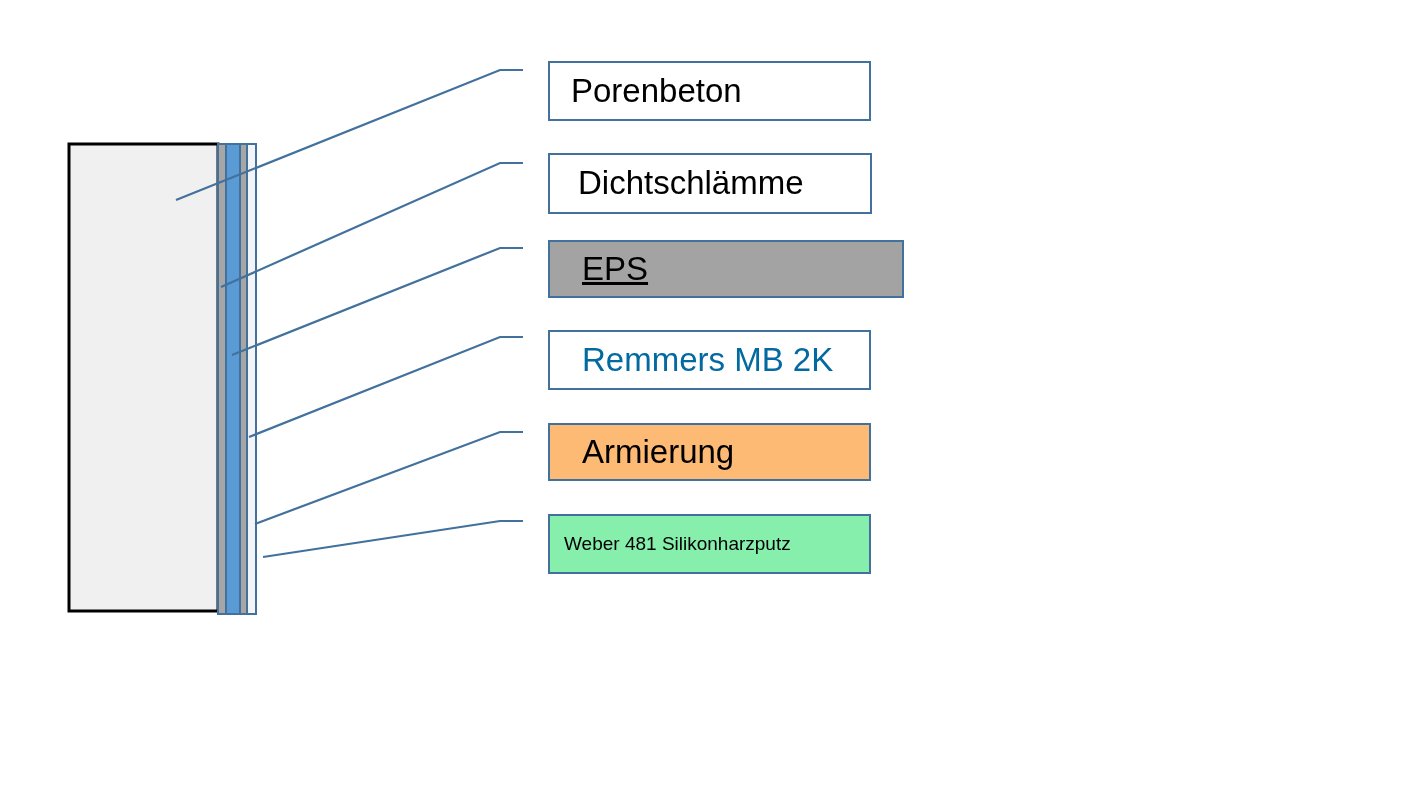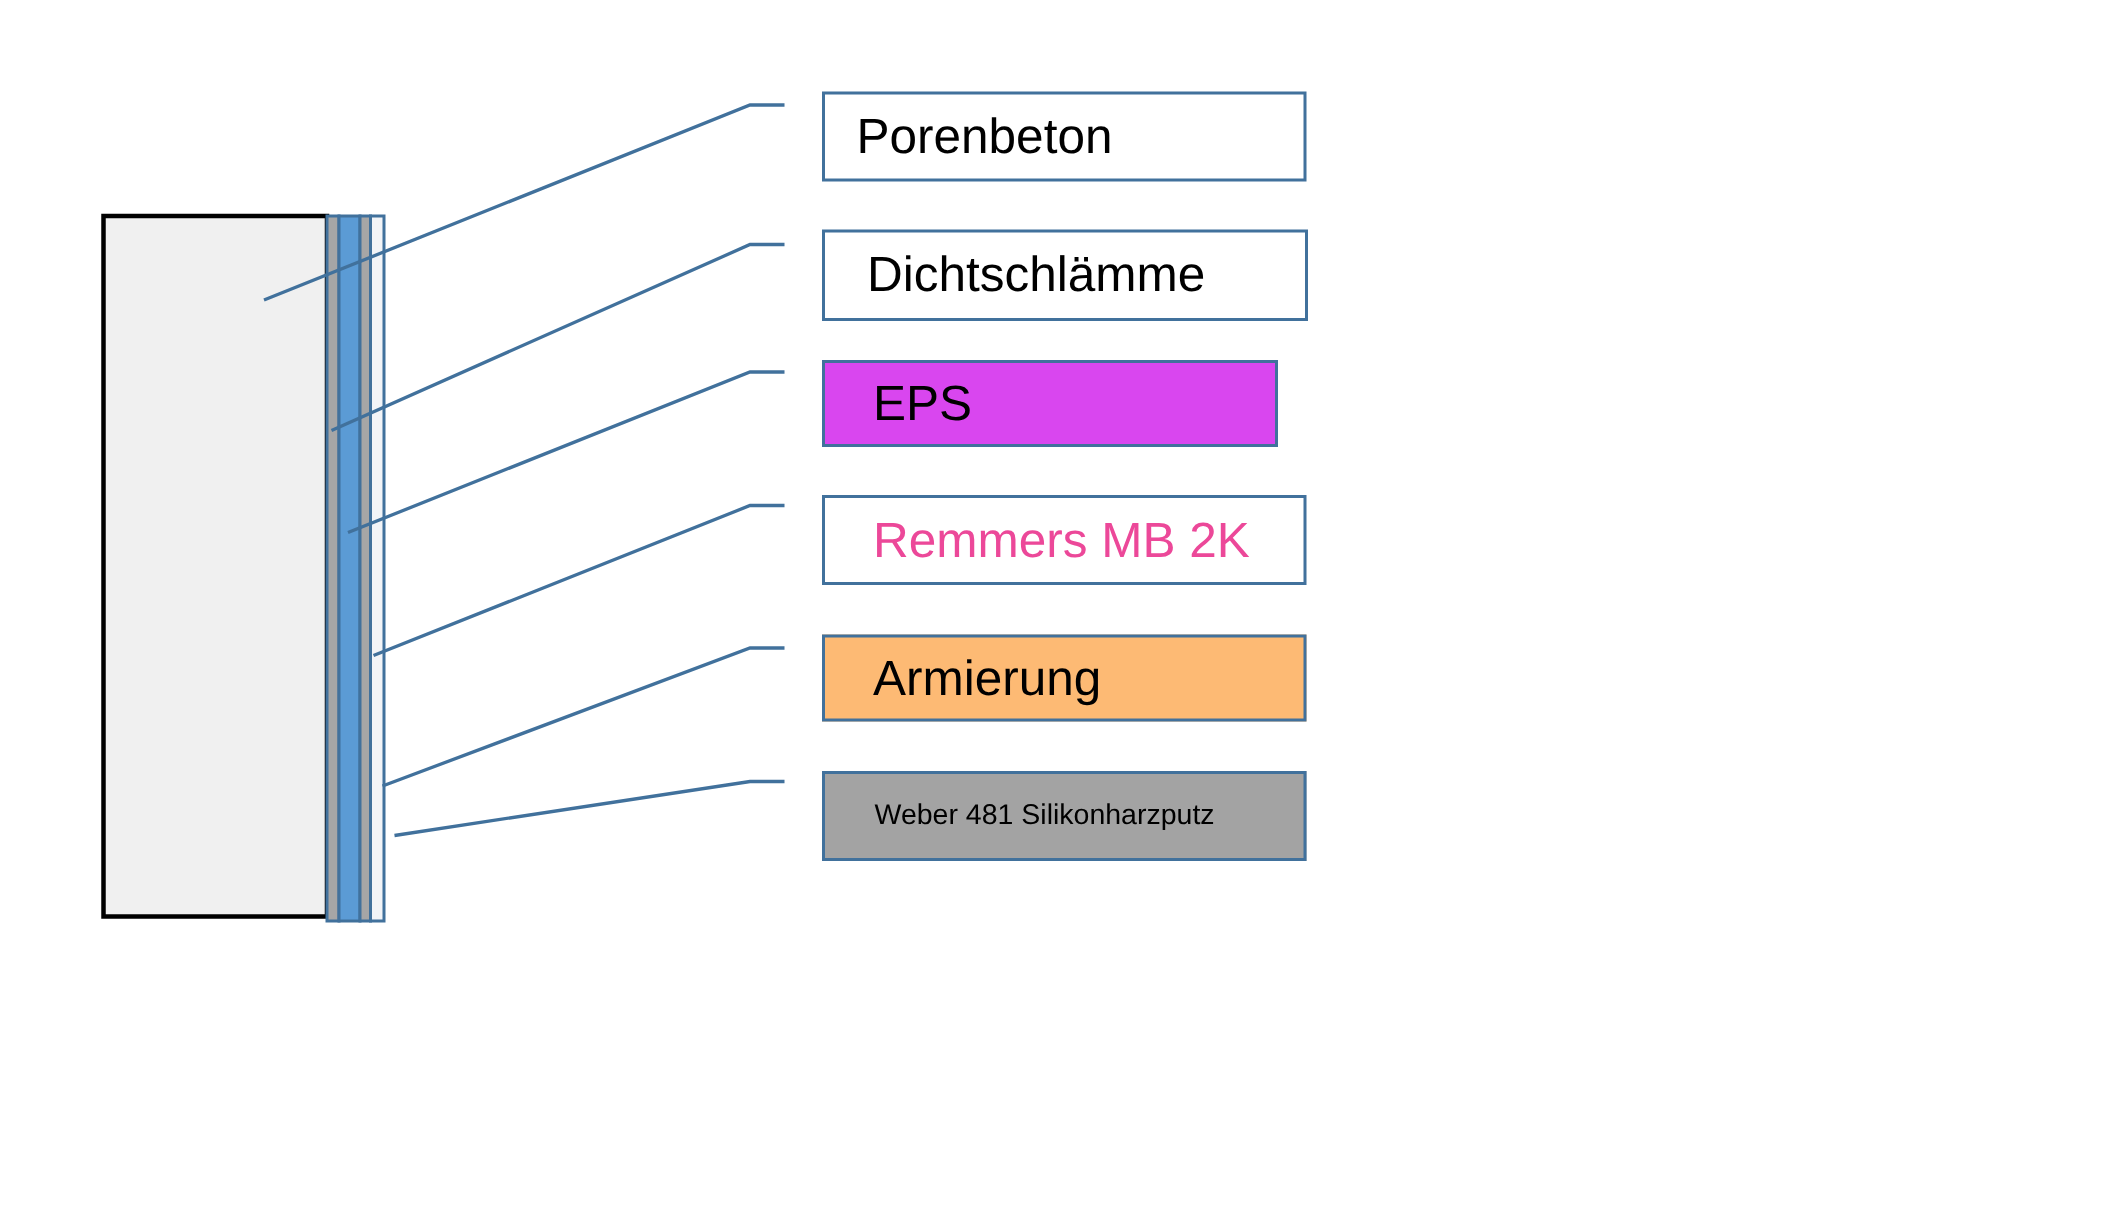--- a/index.html
+++ b/index.html
@@ -77,27 +77,27 @@
       </g>
   </svg>
 
   <div id="callouts">
       <div class="callout-box size-lg" style="left: 548px; top: 61px; width: 323px; height: 60px; border: 2px solid rgb(65, 113, 156); background: rgb(255, 255, 255); padding-left: 21px;">
         <span class="callout-label" style="color: rgb(0, 0, 0);">Porenbeton</span>
       </div>
       <div class="callout-box size-lg" style="left: 548px; top: 153px; width: 324px; height: 61px; border: 2px solid rgb(65, 113, 156); background: rgb(255, 255, 255); padding-left: 28px; text-align: center;">
         <span class="callout-label" style="color: rgb(0, 0, 0);">Dichtschlämme</span>
       </div>
-      <div class="callout-box size-lg" style="left: 548px; top: 240px; width: 304px; height: 58px; border: 2px solid rgb(65, 113, 156); background: #d946ef; padding-left: 32px;">
+      <div class="callout-box size-lg" style="left: 548px; top: 240px; width: 356px; height: 58px; border: 2px solid rgb(65, 113, 156); background: #a3a3a3; padding-left: 32px; text-decoration: underline;">
         <span class="callout-label" style="color: rgb(0, 0, 0);">EPS</span>
       </div>
       <div class="callout-box size-lg" style="left: 548px; top: 330px; width: 323px; height: 60px; border: 2px solid rgb(65, 113, 156); background: rgb(255, 255, 255); padding-left: 32px;">
-        <span class="callout-label" style="color: #ec4899;">Remmers MB 2K</span>
+        <span class="callout-label" style="color: #0369a1;">Remmers MB 2K</span>
       </div>
       <div class="callout-box size-lg" style="left: 548px; top: 423px; width: 323px; height: 58px; border: 2px solid rgb(65, 113, 156); background: #fdba74; padding-left: 32px;">
         <span class="callout-label" style="color: rgb(0, 0, 0);">Armierung</span>
       </div>
-      <div class="callout-box size-sm" style="left: 548px; top: 514px; width: 323px; height: 60px; border: 2px solid rgb(65, 113, 156); background: #a3a3a3; padding-left: 33px;">
+      <div class="callout-box size-sm" style="left: 548px; top: 514px; width: 323px; height: 60px; border: 2px solid rgb(65, 113, 156); background: #86efac; padding-left: 14px;">
         <span class="callout-label" style="color: rgb(0, 0, 0);">Weber 481 Silikonharzputz</span>
       </div>
     </div>
 
 </div>
 
 </body></html>

